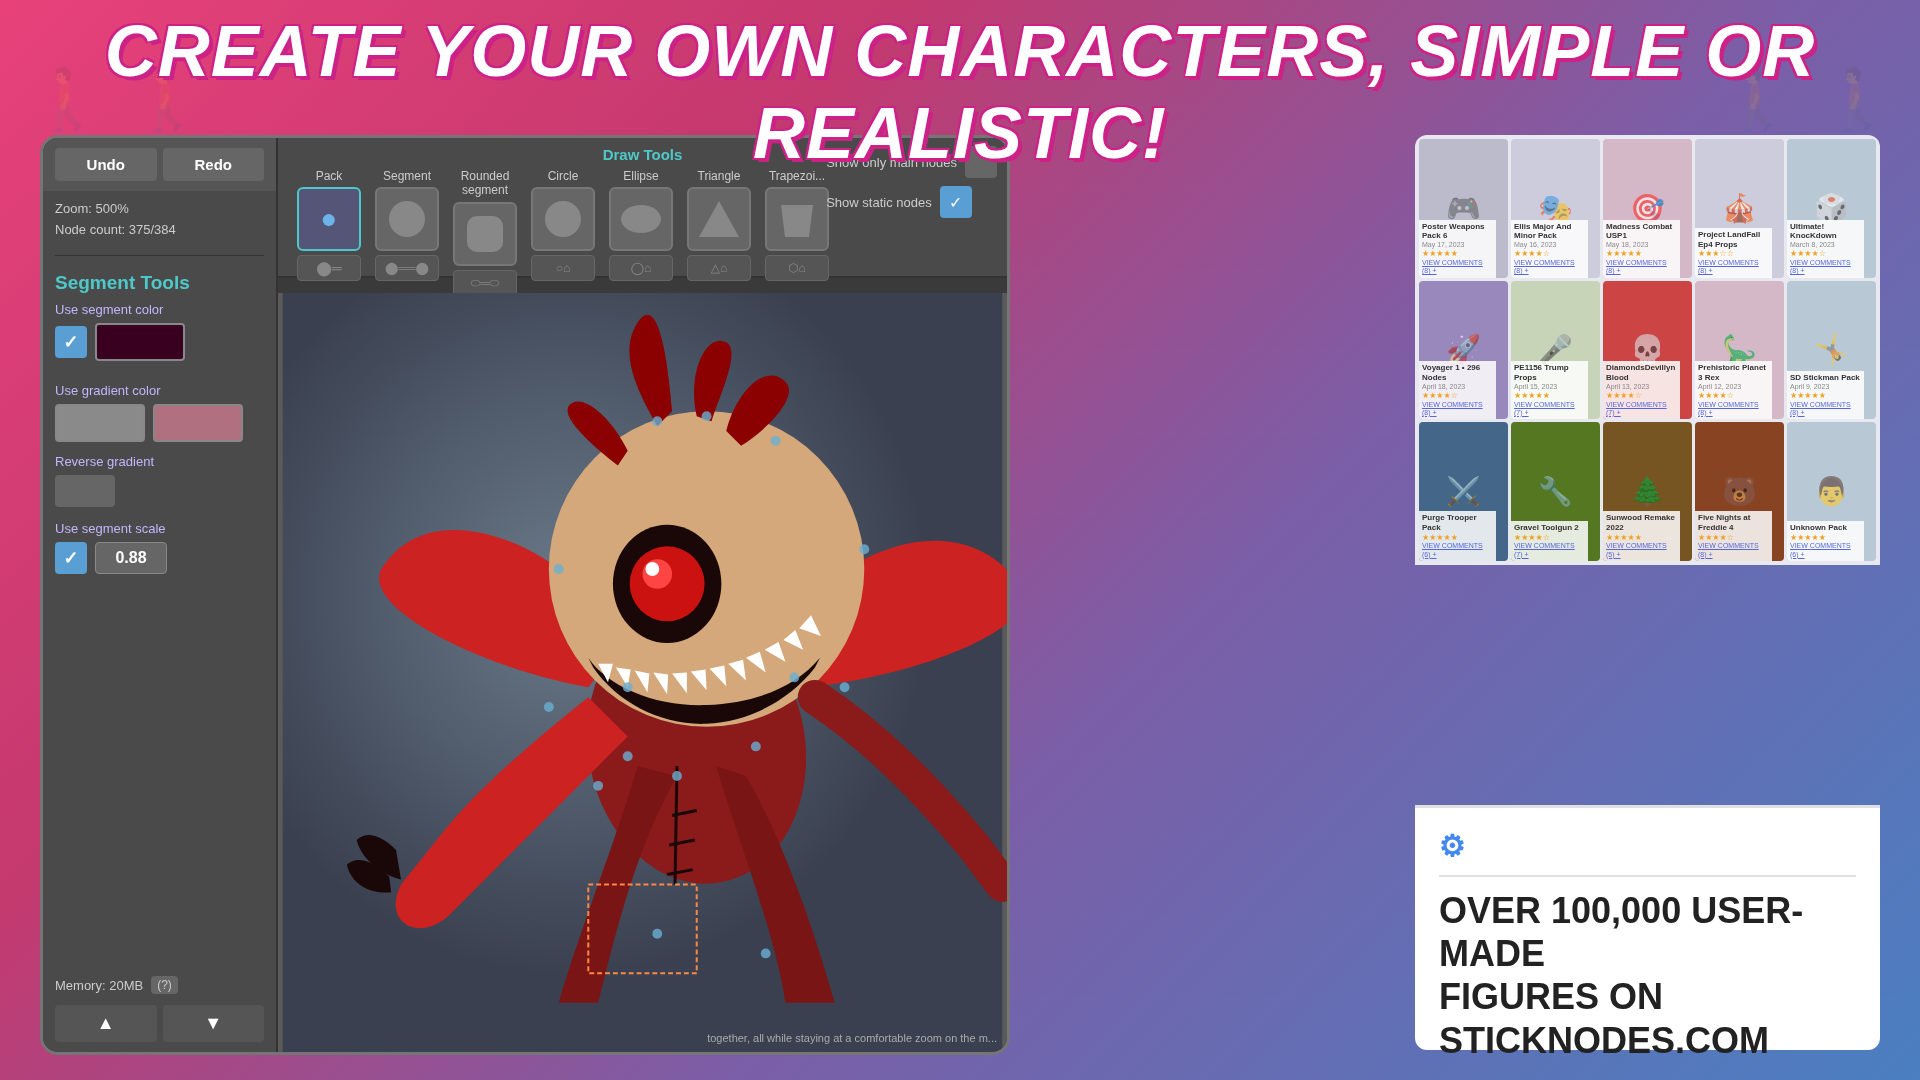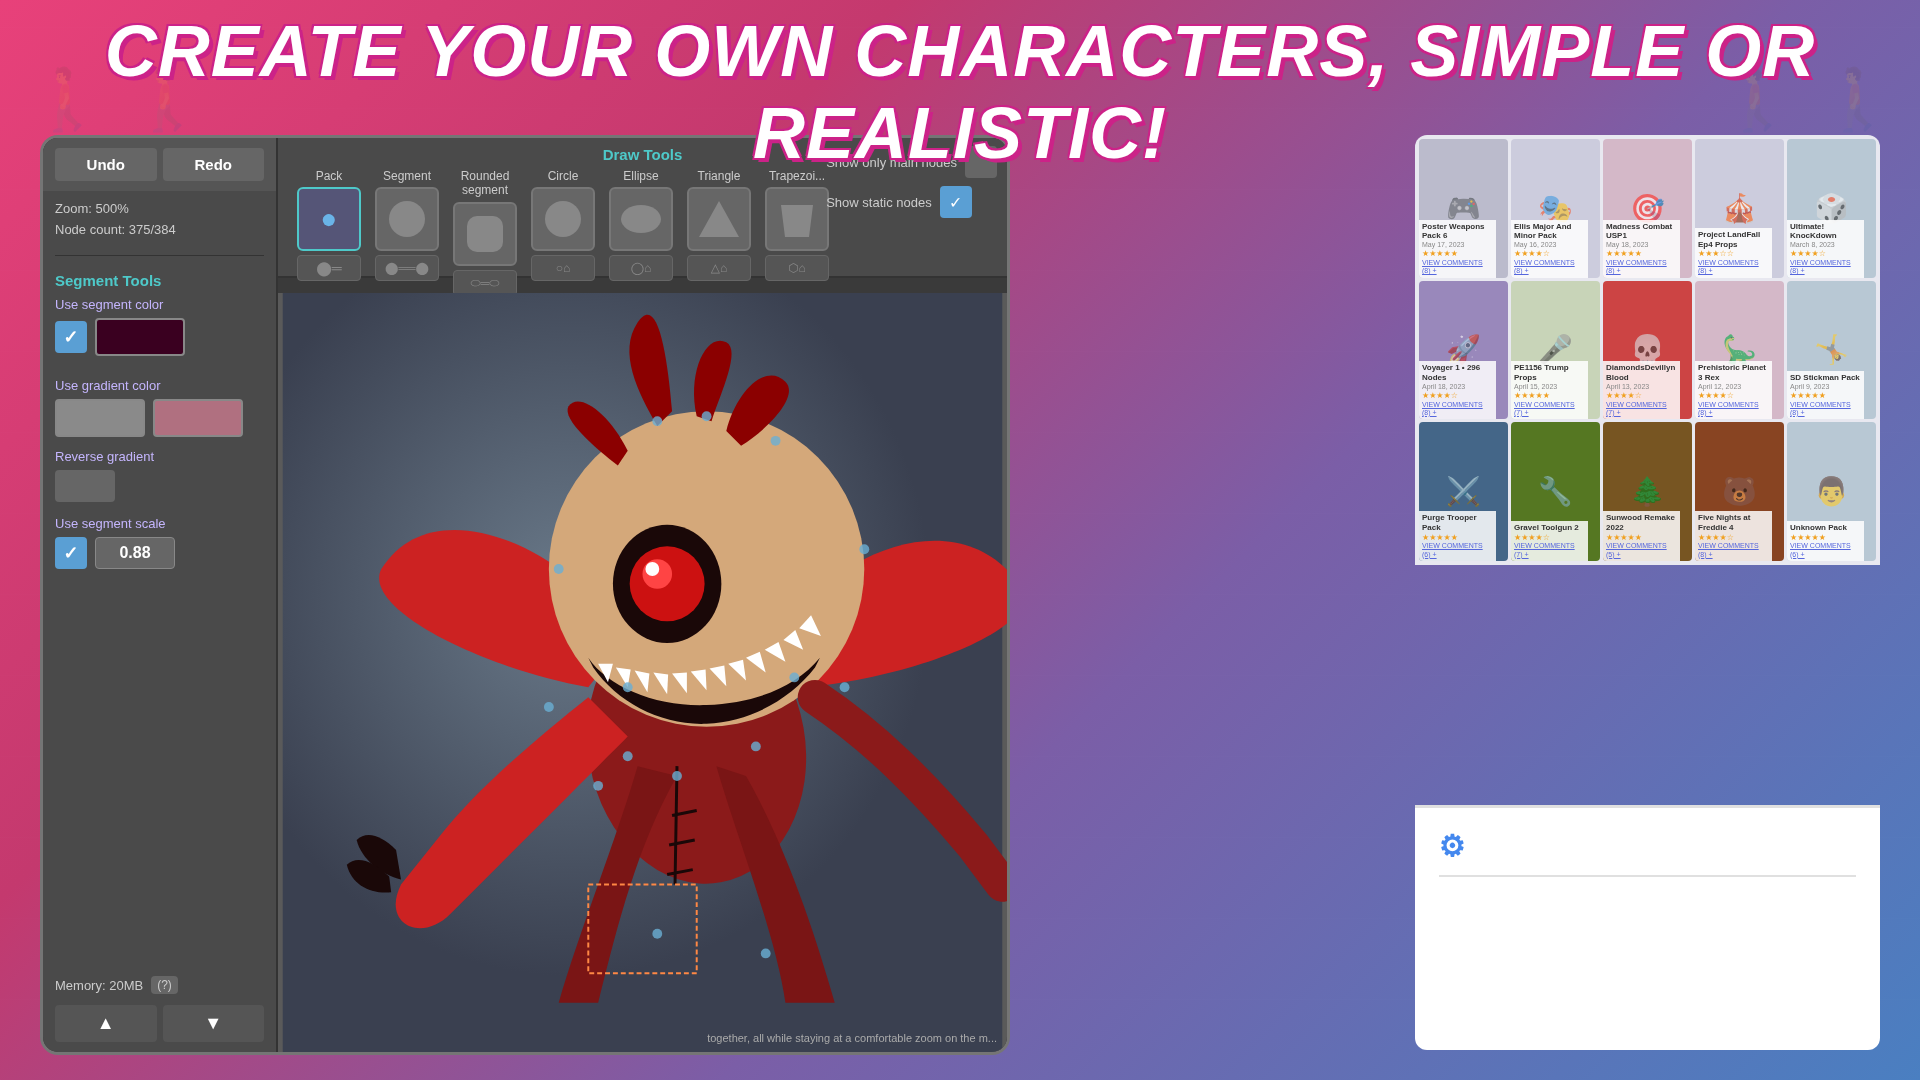--- a/index.html
+++ b/index.html
@@ -93,21 +93,21 @@
       color: #ccc;
       line-height: 1.6;
     }
 
     .segment-tools-section {
       padding: 10px 12px;
     }
 
     .section-title {
       color: #4ec9c9;
-      font-size: 15px;
+      font-size: 19px;
       font-weight: bold;
       margin-bottom: 8px;
     }
 
     .use-segment-color-label {
       color: #c4b5fd;
       font-size: 13px;
       margin-bottom: 6px;
     }
 
@@ -140,21 +140,21 @@
     .color-gray-swatch { background: #8a8a8a; }
 
     .scale-value-box {
       background: #666;
       border: 1px solid #888;
       border-radius: 4px;
       color: white;
       font-size: 16px;
       font-weight: bold;
       padding: 6px 10px;
-      width: 80px;
+      width: 72px;
       text-align: center;
     }
 
     .memory-bar {
       position: absolute;
       bottom: 50px;
       left: 0; right: 0;
       padding: 8px 12px;
       display: flex;
       align-items: center;
@@ -860,14 +860,17 @@
         <div class="thumb-view-comments">VIEW COMMENTS (6) +</div>
       </div>
     </div>
   </div>
 
   <div class="download-section">
     <div class="download-title">
       <span class="download-icon">⚙</span>
     </div>
     <div class="download-separator"></div>
+    <div class="download-body">
+      OVER 100,000 USER-MADE<br>FIGURES ON STICKNODES.COM
+    </div>
   </div>
 </div>
 
 </body></html>

